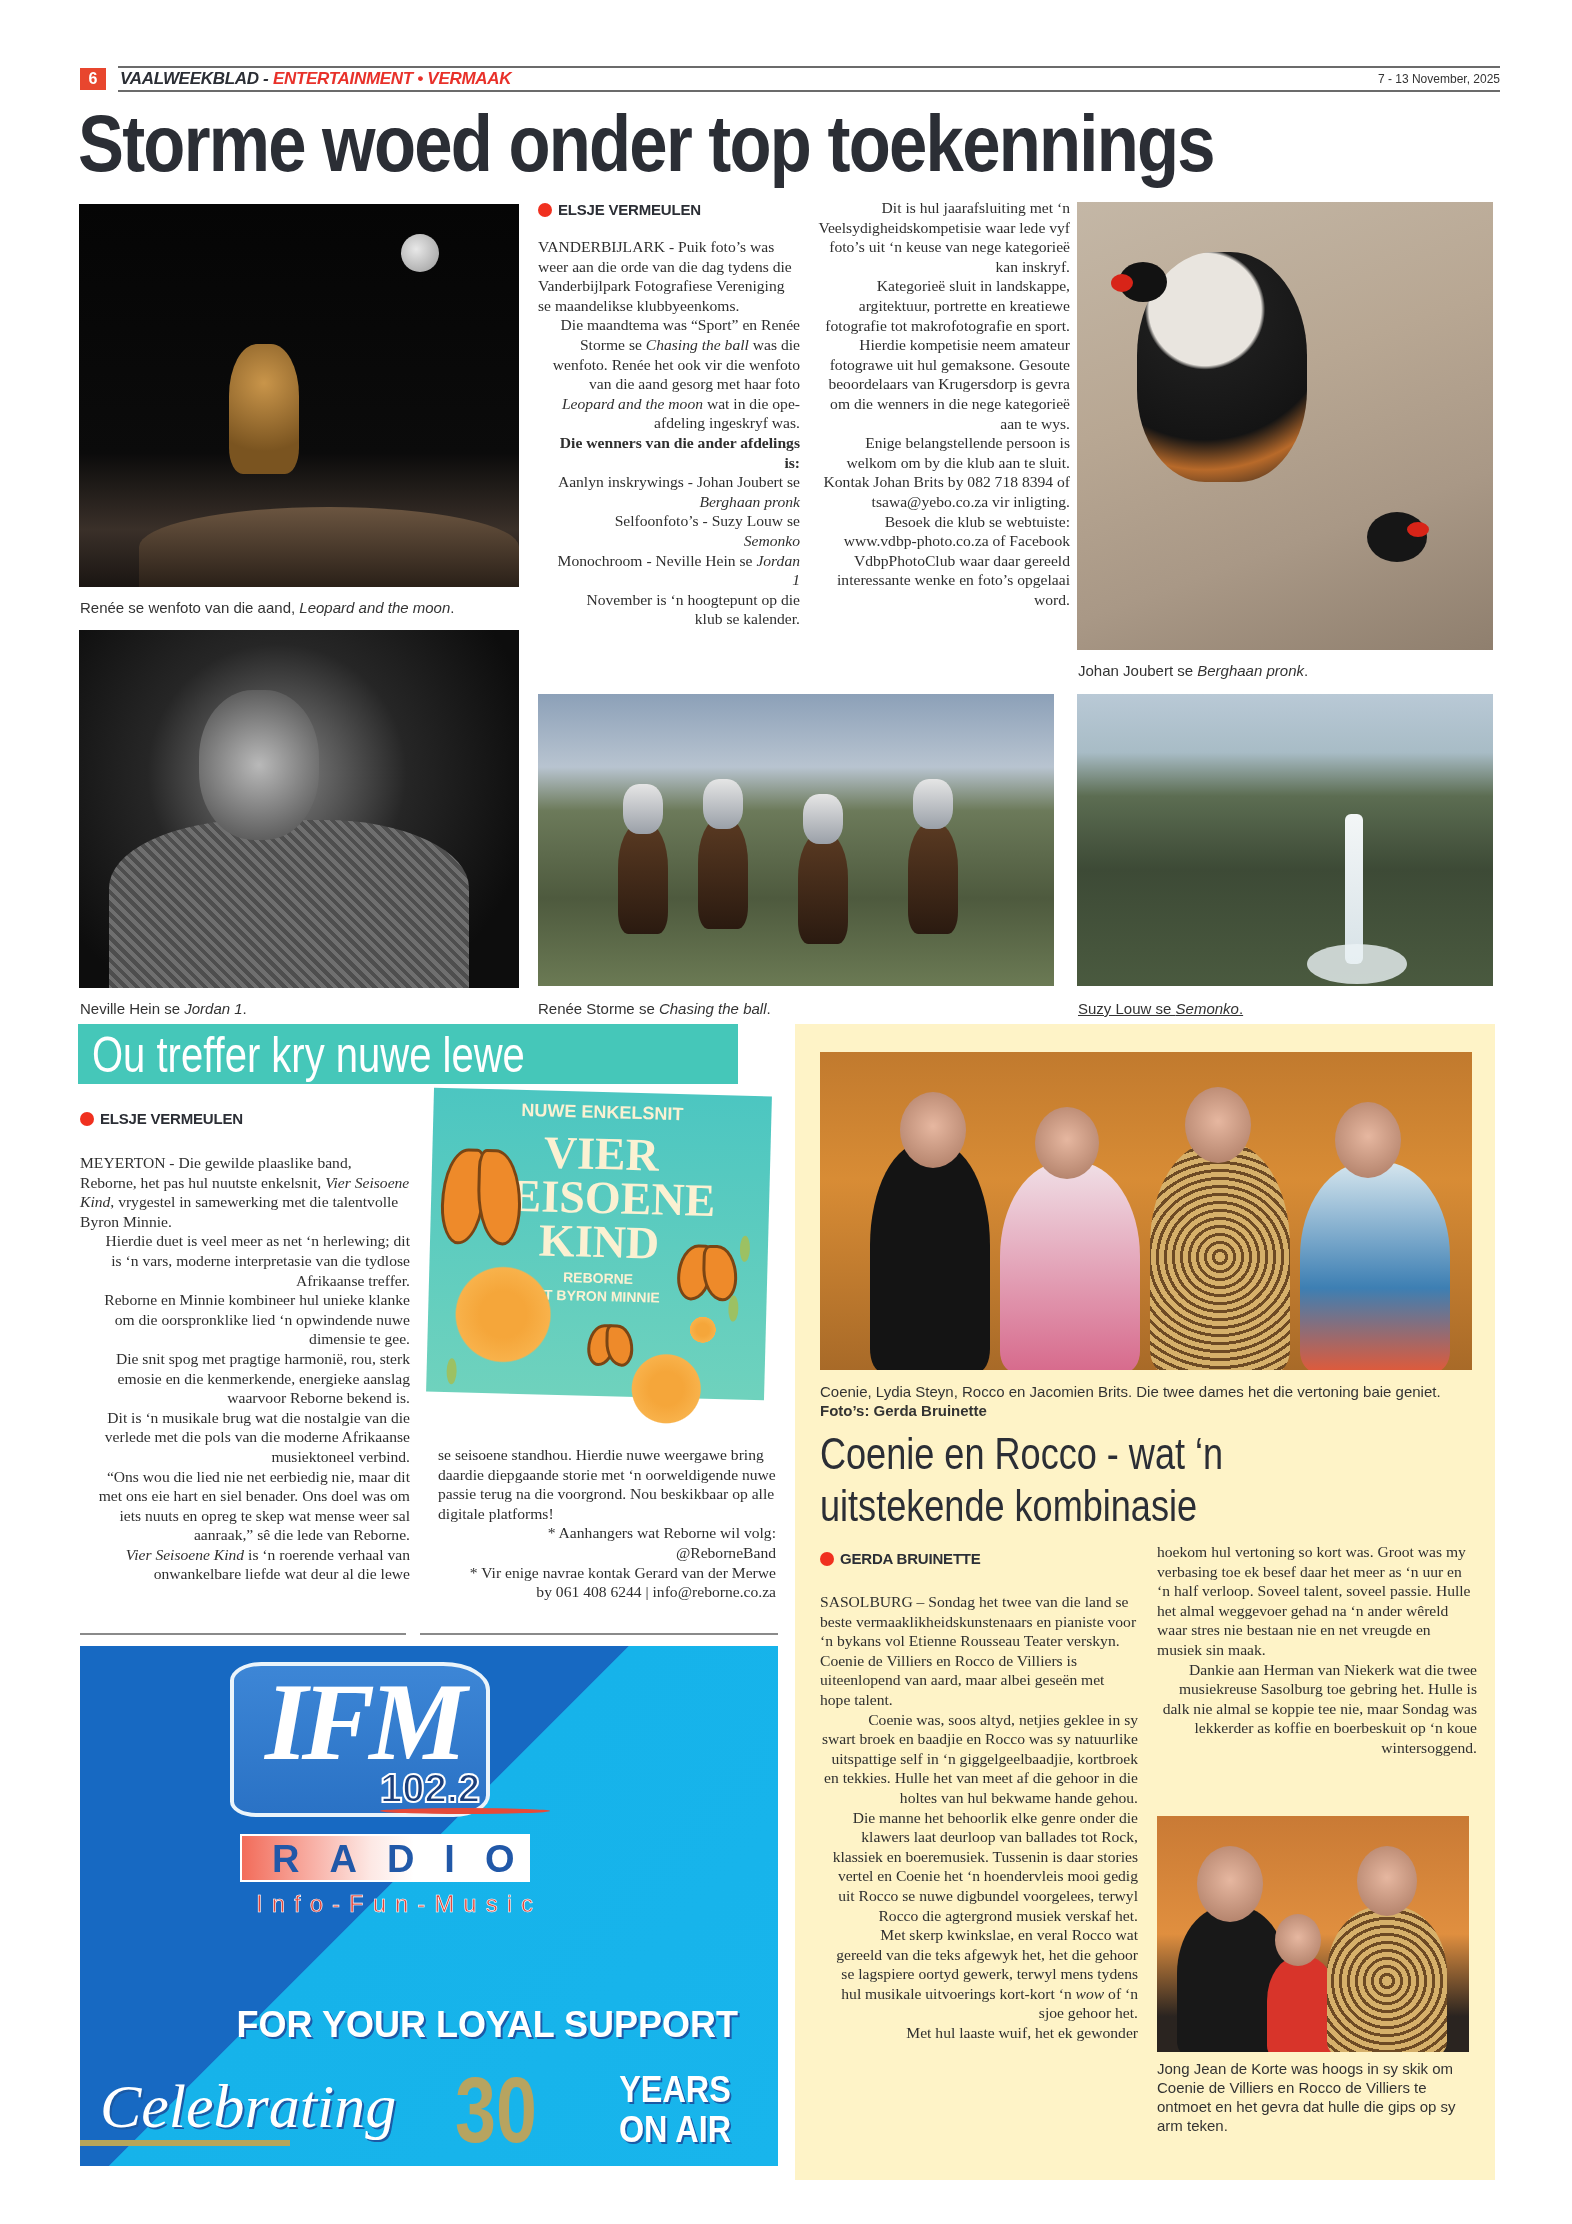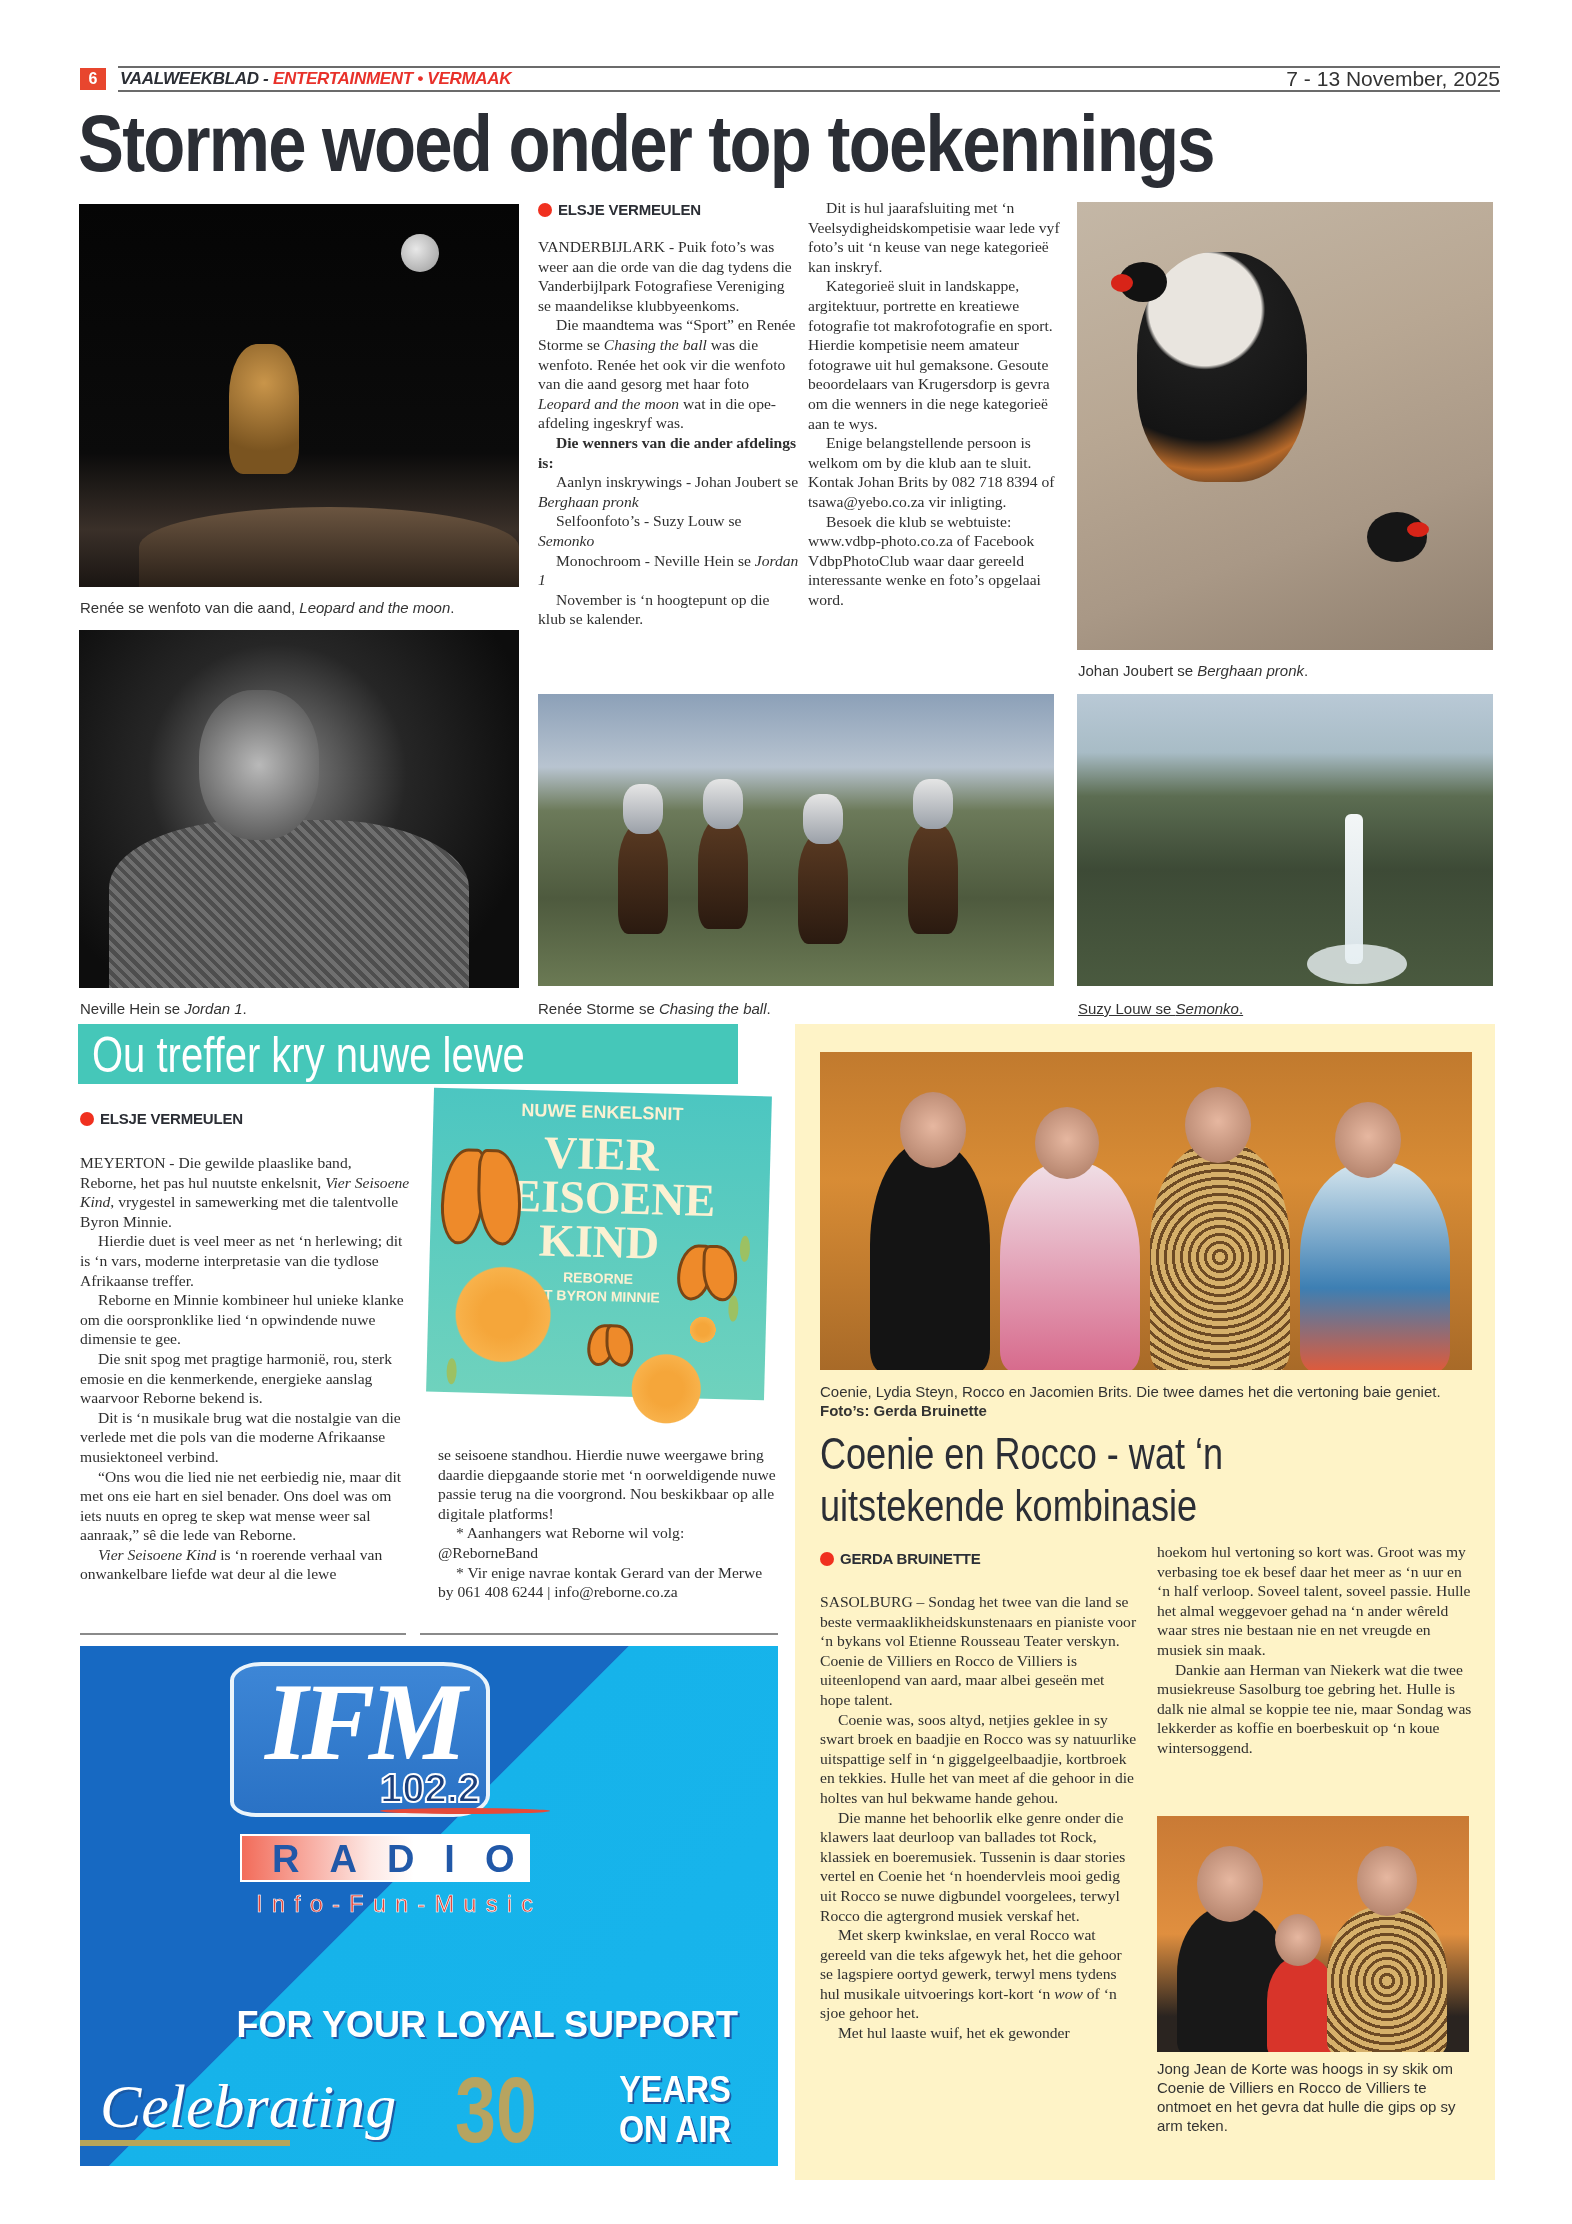--- a/index.html
+++ b/index.html
@@ -9,36 +9,36 @@
 
   
   .pagenum { left: 80px; top: 68px; width: 26px; height: 22px; background: #e8462e; color: #fff;
     font-family: "Liberation Sans", sans-serif; font-weight: bold; font-size: 16px; text-align: center; line-height: 22px; }
   .hdr-line-top { left: 118px; top: 66px; width: 1382px; height: 2px; background: #6b6b6b; }
   .hdr-line-bot { left: 118px; top: 90px; width: 1382px; height: 2px; background: #6b6b6b; }
   .hdr-title { left: 120px; top: 69px; font-family: "Liberation Sans", sans-serif; font-weight: bold; font-style: italic;
     font-size: 17px; letter-spacing: -0.3px; line-height: 20px; }
   .hdr-title .paper { color: #2b2e35; }
   .hdr-title .sect { color: #e8312a; }
-  .hdr-date { right: 72px; top: 69px; font-family: "Liberation Sans", sans-serif; font-size: 21px; color: #333; line-height: 20px; }
+  .hdr-date { right: 72px; top: 69px; font-family: "Liberation Sans", sans-serif; font-size: 12px; color: #333; line-height: 20px; }
 
   .headline { left: 78px; top: 98px; font-family: "Liberation Sans", sans-serif; font-weight: bold; font-size: 80px;
     color: #2b2e35; letter-spacing: -2px; line-height: 92px; transform: scaleX(0.86); transform-origin: left top; white-space: nowrap; }
 
   .photo { position: absolute; overflow: hidden; }
   .caption { position: absolute; font-family: "Liberation Sans", sans-serif; font-size: 15px; color: #333; line-height: 19px; }
   .caption i { font-style: italic; }
 
   .byline { position: absolute; font-family: "Liberation Sans", sans-serif; font-weight: bold; font-size: 15px; color: #2b2e35;
     display: flex; align-items: center; gap: 6px; letter-spacing: -0.2px; }
   .byline .dot { width: 14px; height: 14px; border-radius: 50%; background: #f0301f; display: inline-block; }
 
   .col { position: absolute; font-size: 15.6px; line-height: 19.6px; color: #2f2f2f; }
   .col p { text-indent: 0; }
-  .col p.ind { text-indent: 18px; }
+  .col p.ind { text-indent: 18px; text-align: right; }
   .col .bold { font-weight: bold; }
 
   
   .leopard { background: radial-gradient(circle at 80% 15%, #333 0 5px, transparent 6px), linear-gradient(#050505, #0b0b0b 65%, #3a3029 85%, #1a1512); }
   .moon { position: absolute; width: 38px; height: 38px; border-radius: 50%; background: radial-gradient(circle at 40% 40%, #e8e8e8, #9a9a9a); left: 322px; top: 30px; }
   .leo-body { position: absolute; left: 150px; top: 140px; width: 70px; height: 130px; border-radius: 40% 40% 20% 20%;
     background: radial-gradient(circle at 50% 30%, #c9954a, #7a5420 70%); }
   .rock { position: absolute; left: 60px; bottom: 0; width: 380px; height: 80px; border-radius: 60% 60% 0 0; background: linear-gradient(#6b5540, #2a2018); }
 
   .eagle { background: linear-gradient(160deg, #c4b7a6 0%, #b8a793 40%, #a99886 70%, #8f7f6e 100%); }

